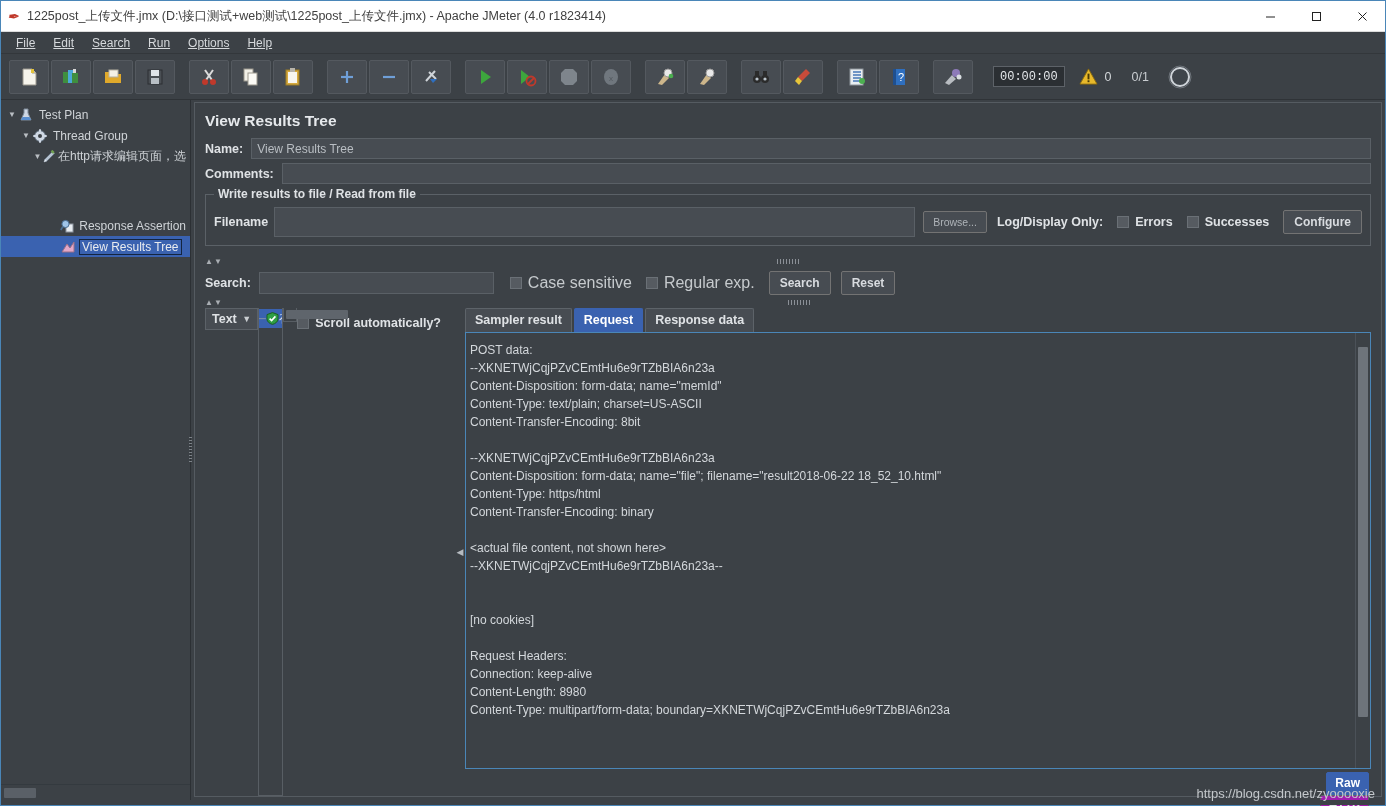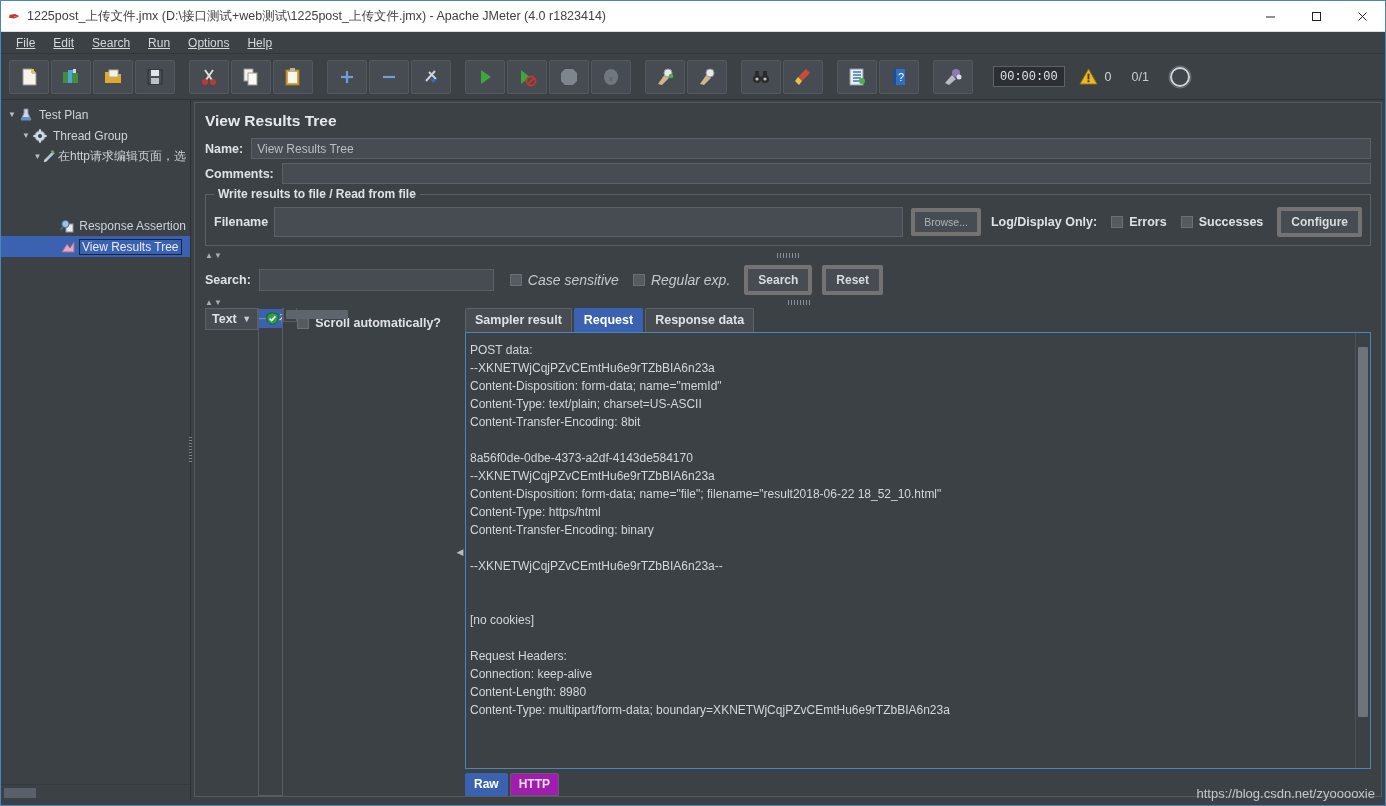--- a/index.html
+++ b/index.html
@@ -160,47 +160,47 @@
   }
   .field-input {
     flex: 1 1 auto; height: 21px;
     background: #474c52; border: 1px solid #5a6066;
     color: #b9bec3; font-size: 12px;
     padding: 2px 5px; line-height: 16px;
   }
 
   
   .group-box {
-    margin: 6px 10px 4px 10px;
+    margin: 6px 10px 10px 10px;
     border: 1px solid #5b6167;
     position: relative;
     padding: 12px 8px 8px 8px;
   }
   .group-title {
     position: absolute; top: -8px; left: 8px;
     background: #3c4146; padding: 0 4px;
     font-size: 12px; color: #dfe2e5; font-weight: bold;
     white-space: nowrap;
   }
   .gb-row { display: flex; align-items: center; }
   .btn {
-    background: #474c52; border: 4px solid #737373;
+    background: #474c52; border: 1px solid #737373;
     color: #d8dbdf; font-size: 12px; font-weight: bold;
     padding: 4px 10px; border-radius: 2px; white-space: nowrap;
   }
   .btn.small { font-size: 10.5px; font-weight: normal; color: #aeb3b8; padding: 4px 9px; }
   .chk {
     width: 12px; height: 12px; background: #565b61;
     border: 1px solid #6a7076; display: inline-block;
   }
   .chk-label {
     font-size: 12.5px; color: #dfe2e5; font-weight: bold;
     margin-left: 6px; margin-right: 14px; white-space: nowrap;
   }
-  .chk-label.thin { font-size: 14px; font-weight: normal; color: #c6cacd; font-style: italic; }
+  .chk-label.thin { font-size: 16px; font-weight: normal; color: #c6cacd; }
 
   
   .split-bar {
     height: 11px; display: flex; align-items: center;
     padding: 0 10px; position: relative;
   }
   .split-arrows { font-size: 8px; color: #a9aeb3; letter-spacing: 1px; }
   .split-grip {
     position: absolute; left: 50%; transform: translateX(-50%);
     width: 22px; height: 5px;
@@ -298,20 +298,21 @@
     position: relative;
   }
   .vscroll .thumb {
     position: absolute; left: 2px; top: 14px;
     width: 10px; height: 370px;
     background: #6e747b; border-radius: 1px;
   }
   .rawhttp {
     display: flex; align-items: flex-end; height: 27px;
     padding-top: 3px;
+    flex-direction: column;
   }
   .rh-tab {
     font-size: 12px; font-weight: bold; color: #dfe2e5;
     padding: 3px 8px 4px 8px;
     border: 1px solid #5d6369; background: #a21caf;
     margin-right: 2px; border-radius: 2px 2px 0 0;
   }
   .rh-tab.active { background: #3a62b0; border-color: #3a62b0; color: #fff; }
 
   .watermark {
@@ -716,26 +717,26 @@
           </div>
 
           <div class="content-area">
             <div class="content-text">
               <div class="ln">POST data:</div>
               <div class="ln">--XKNETWjCqjPZvCEmtHu6e9rTZbBIA6n23a</div>
               <div class="ln">Content-Disposition: form-data; name="memId"</div>
               <div class="ln">Content-Type: text/plain; charset=US-ASCII</div>
               <div class="ln">Content-Transfer-Encoding: 8bit</div>
               <div class="ln">&nbsp;</div>
-              <div class="ln">8a56f0de-0dbe-4373-a2df-4143de584170</div>
               <div class="ln">--XKNETWjCqjPZvCEmtHu6e9rTZbBIA6n23a</div>
               <div class="ln">Content-Disposition: form-data; name="file"; filename="result2018-06-22 18_52_10.html"</div>
               <div class="ln">Content-Type: https/html</div>
               <div class="ln">Content-Transfer-Encoding: binary</div>
               <div class="ln">&nbsp;</div>
+              <div class="ln">&lt;actual file content, not shown here&gt;</div>
               <div class="ln">--XKNETWjCqjPZvCEmtHu6e9rTZbBIA6n23a--</div>
               <div class="ln">&nbsp;</div>
               <div class="ln">&nbsp;</div>
               <div class="ln">[no cookies]</div>
               <div class="ln">&nbsp;</div>
               <div class="ln">Request Headers:</div>
               <div class="ln">Connection: keep-alive</div>
               <div class="ln">Content-Length: 8980</div>
               <div class="ln">Content-Type: multipart/form-data; boundary=XKNETWjCqjPZvCEmtHu6e9rTZbBIA6n23a</div>
             </div>

